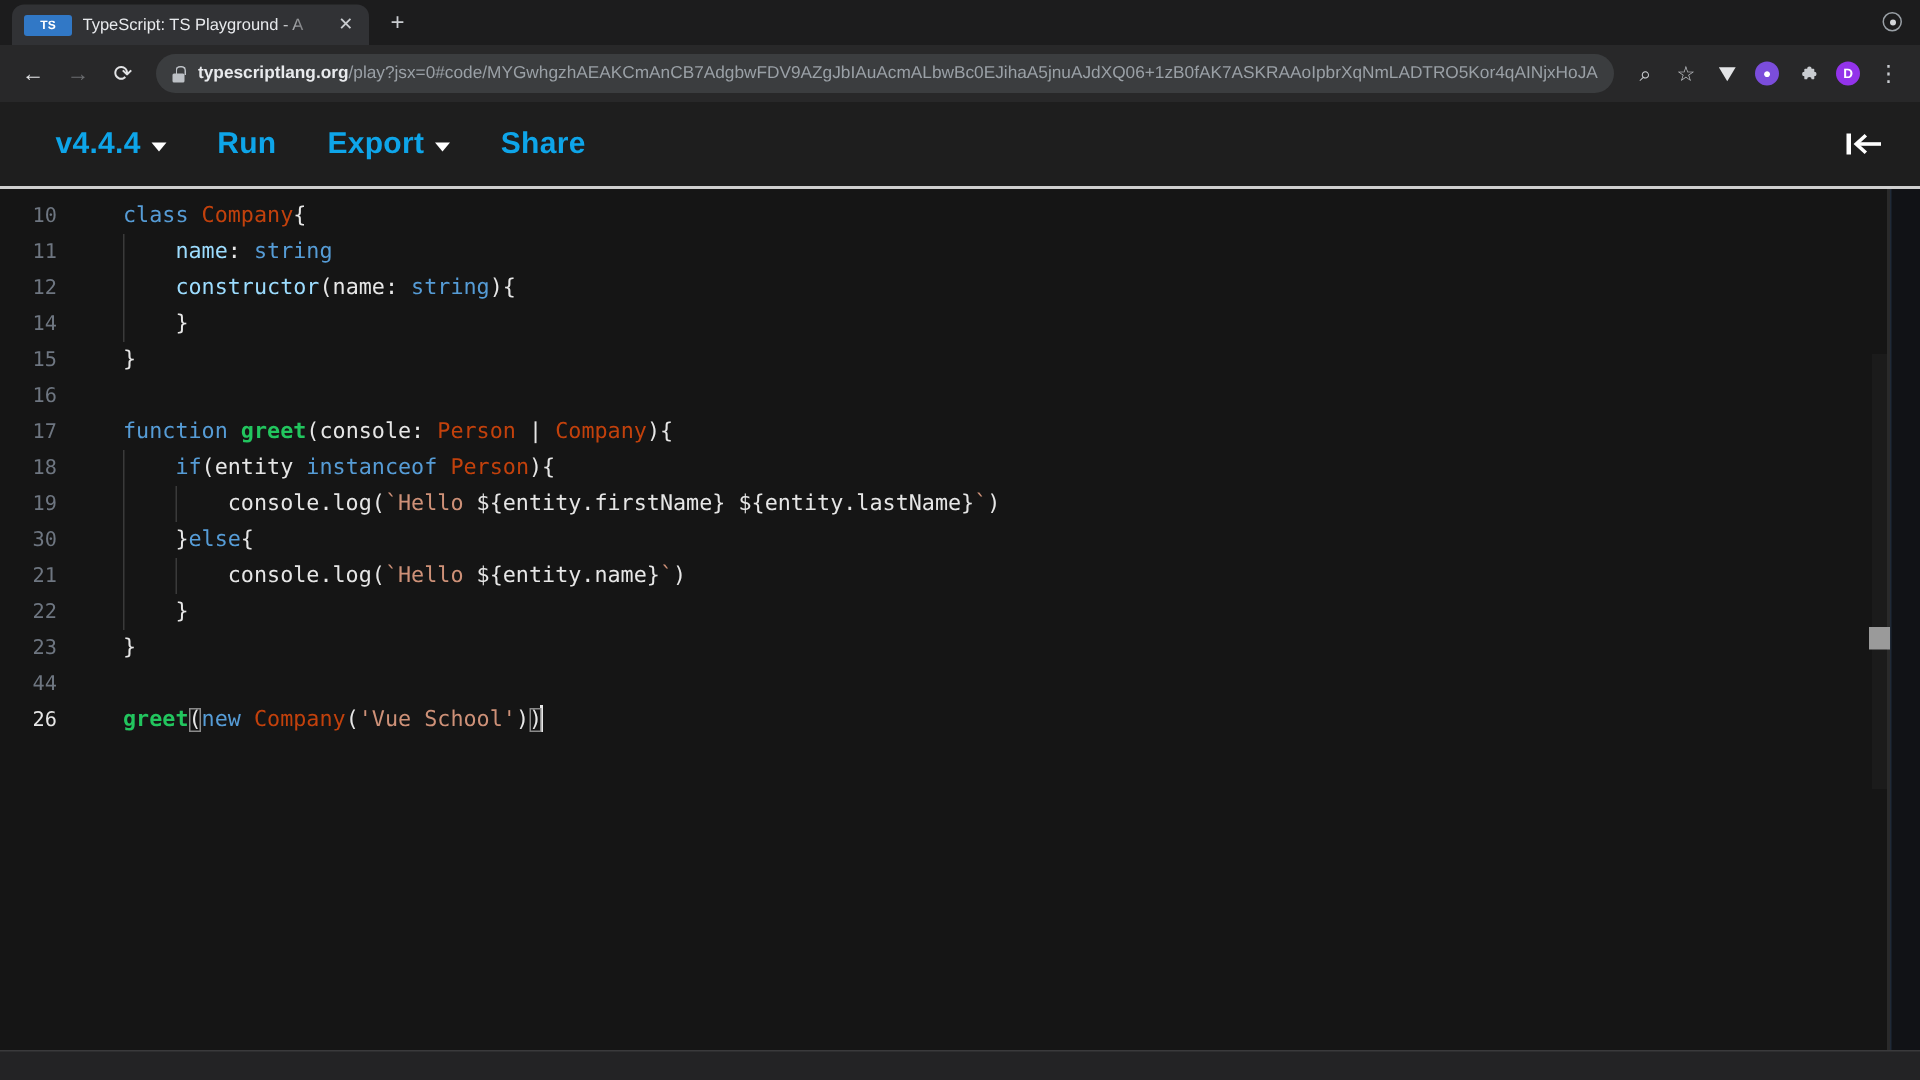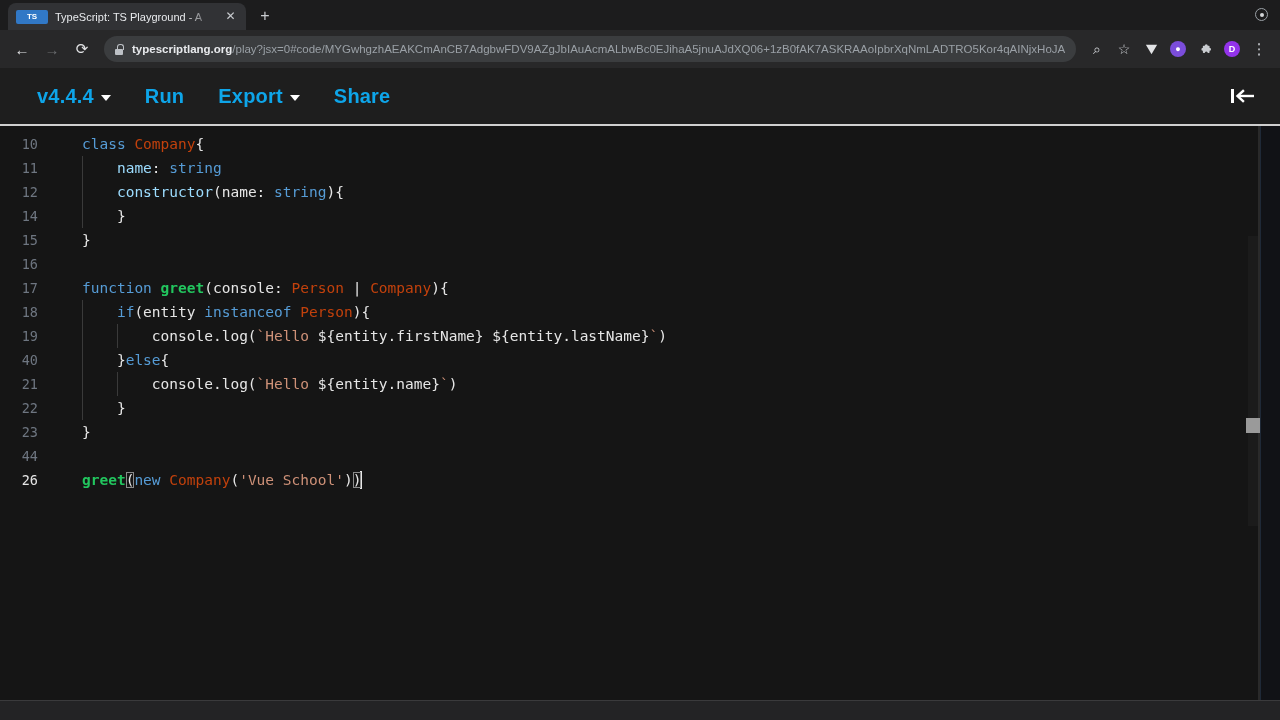--- a/index.html
+++ b/index.html
@@ -274,21 +274,21 @@
     <div id="code-area">
         <div class="code-line"><span class="ln">10</span><span class="src"><span class="kw">class </span><span class="typ">Company</span><span class="punc">{</span></span></div>
         <div class="code-line"><span class="ln">11</span><span class="src"><span class="iguide" style="left: 30px;"></span><span class="pln">    </span><span class="prop">name</span><span class="punc">: </span><span class="kw">string</span></span></div>
         <div class="code-line"><span class="ln">12</span><span class="src"><span class="iguide" style="left: 30px;"></span><span class="pln">    </span><span class="prop">constructor</span><span class="punc">(</span><span class="pln">name</span><span class="punc">: </span><span class="kw">string</span><span class="punc">){</span></span></div>
         <div class="code-line"><span class="ln">14</span><span class="src"><span class="iguide" style="left: 30px;"></span><span class="punc">    }</span></span></div>
         <div class="code-line"><span class="ln">15</span><span class="src"><span class="punc">}</span></span></div>
         <div class="code-line"><span class="ln">16</span><span class="src"></span></div>
         <div class="code-line"><span class="ln">17</span><span class="src"><span class="kw">function </span><span class="fn">greet</span><span class="punc">(</span><span class="pln">console</span><span class="punc">: </span><span class="typ">Person</span><span class="punc"> | </span><span class="typ">Company</span><span class="punc">){</span></span></div>
         <div class="code-line"><span class="ln">18</span><span class="src"><span class="iguide" style="left: 30px;"></span><span class="pln">    </span><span class="kw">if</span><span class="pln">(entity </span><span class="kw">instanceof</span><span class="pln"> </span><span class="typ">Person</span><span class="punc">){</span></span></div>
         <div class="code-line"><span class="ln">19</span><span class="src"><span class="iguide" style="left: 30px;"></span><span class="iguide" style="left: 64.88px;"></span><span class="pln">        console.log(</span><span class="str">`Hello </span><span class="pln">${entity.firstName}</span><span class="str"> </span><span class="pln">${entity.lastName}</span><span class="str">`</span><span class="pln">)</span></span></div>
-        <div class="code-line"><span class="ln">40</span><span class="src"><span class="iguide" style="left: 30px;"></span><span class="punc">    }</span><span class="kw">else</span><span class="punc">{</span></span></div>
+        <div class="code-line"><span class="ln">30</span><span class="src"><span class="iguide" style="left: 30px;"></span><span class="punc">    }</span><span class="kw">else</span><span class="punc">{</span></span></div>
         <div class="code-line"><span class="ln">21</span><span class="src"><span class="iguide" style="left: 30px;"></span><span class="iguide" style="left: 64.88px;"></span><span class="pln">        console.log(</span><span class="str">`Hello </span><span class="pln">${entity.name}</span><span class="str">`</span><span class="pln">)</span></span></div>
         <div class="code-line"><span class="ln">22</span><span class="src"><span class="iguide" style="left: 30px;"></span><span class="punc">    }</span></span></div>
         <div class="code-line"><span class="ln">23</span><span class="src"><span class="punc">}</span></span></div>
         <div class="code-line"><span class="ln">44</span><span class="src"></span></div>
         <div class="code-line active"><span class="ln">26</span><span class="src"><span class="fn">greet</span><span class="punc bmatch">(</span><span class="kw">new </span><span class="typ">Company</span><span class="punc">(</span><span class="str">'Vue School'</span><span class="punc">)</span><span class="punc bmatch">)</span><span class="caret-bar"></span></span></div>
       </div>
 
     <div id="editor-right-edge"></div>
     <div id="v-scroll-track"></div>
     <div id="v-scroll-thumb"></div>

